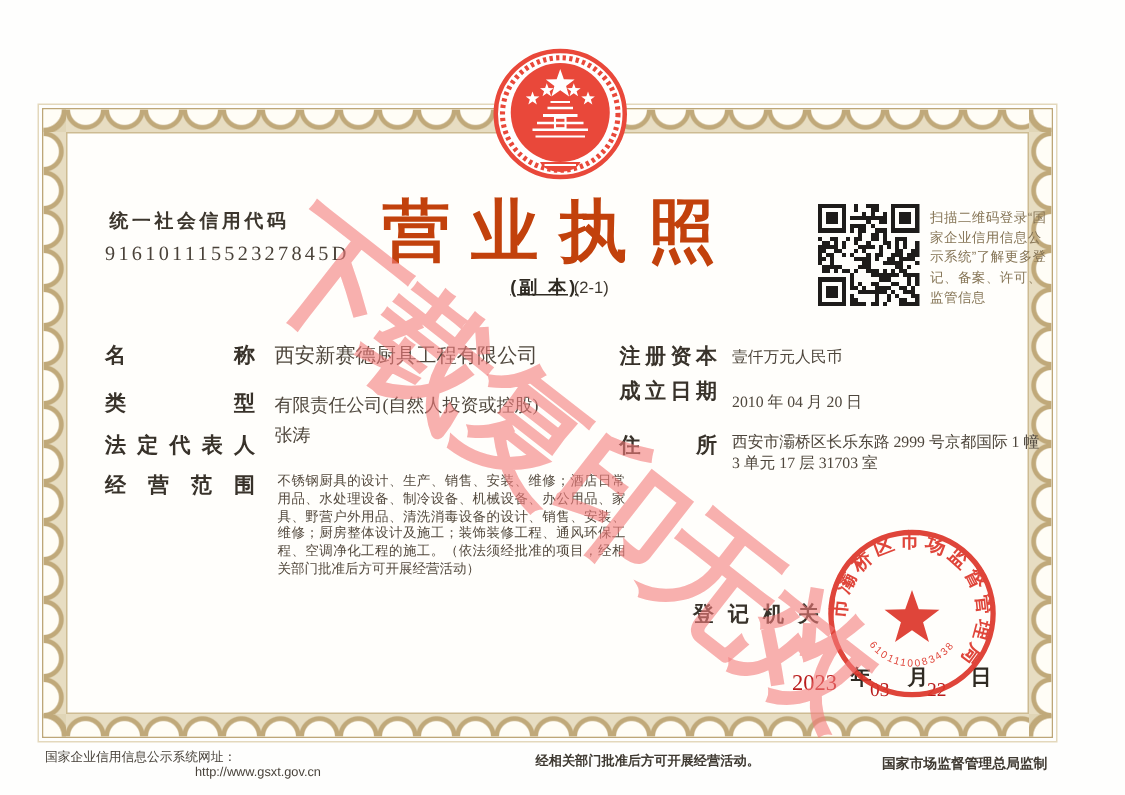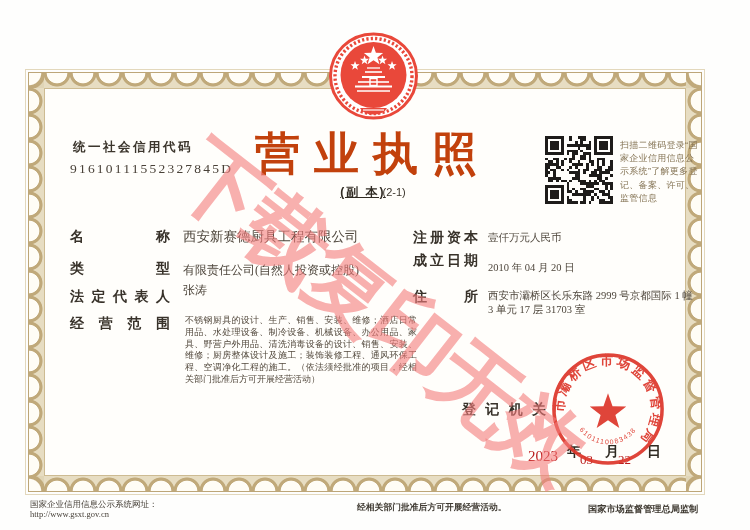--- a/index.html
+++ b/index.html
@@ -74,21 +74,21 @@
 
   .stamp{left:549px;top:350px;width:118px;height:118px;z-index:30;opacity:.92;}
 
   .watermark{left:224px;top:116px;font-size:86px;font-weight:700;letter-spacing:-5px;
              color:rgba(243,124,124,.60);transform:rotate(38deg);transform-origin:0 0;
              white-space:nowrap;z-index:40;pointer-events:none;}
 
   
   .footer{color:#474139;}
   .f-left{left:30px;top:500px;width:230px;font-size:8.5px;line-height:9.5px;}
-  .f-left .url{display:block;font-family:Liberation Serif, serif;}
+  .f-left .url{display:block;margin-left:100px;font-family:Liberation Sans, sans-serif;}
   .f-mid{left:357px;top:502px;width:185px;font-size:8.8px;line-height:10.5px;font-weight:600;color:#3f3a32;}
   .f-right{left:588px;top:503px;font-size:9.2px;font-weight:600;color:#3f3a32;}
 </style>
 </head>
 <body>
 
 <div class="cert">
   <div class="b-strip b-top"></div>
   <div class="b-strip b-bottom"></div>
   <div class="b-strip b-left"></div>

